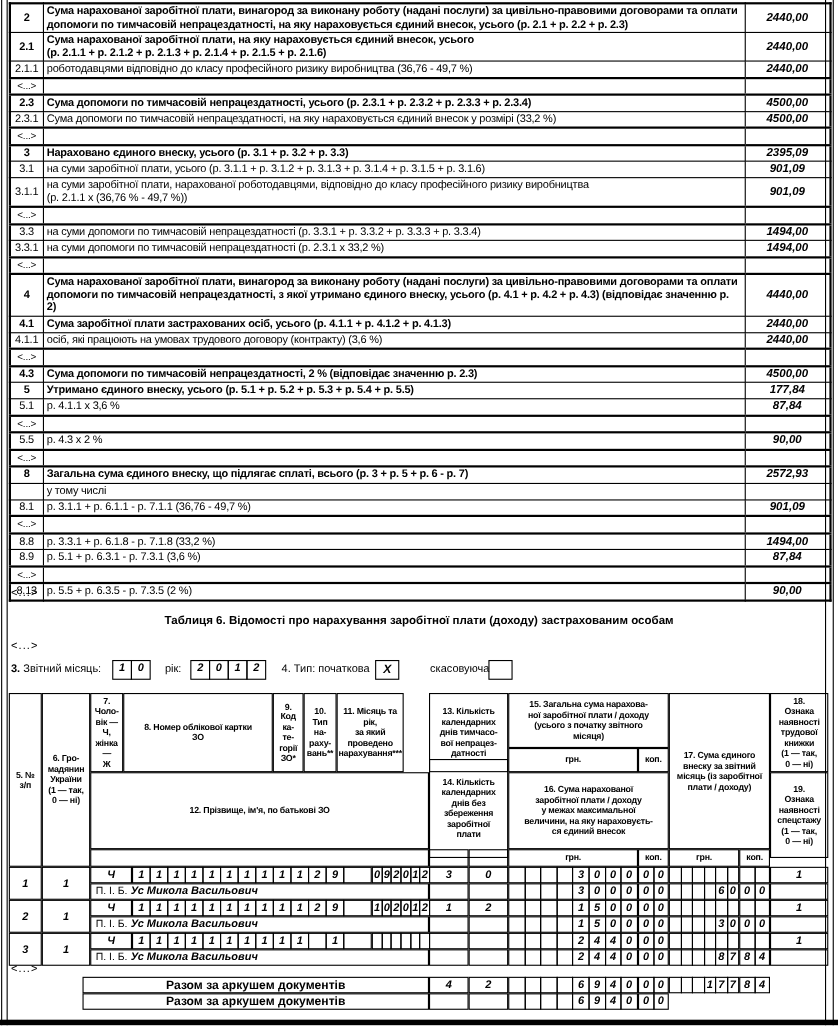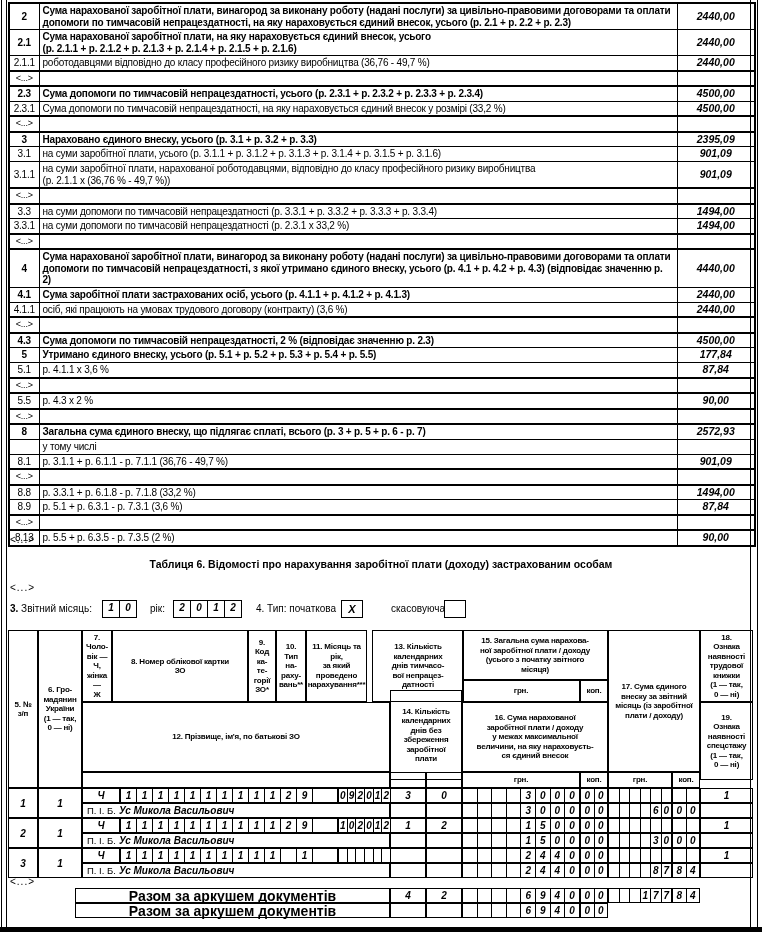--- a/index.html
+++ b/index.html
@@ -57,21 +57,21 @@
   .pibname{font-weight:bold;font-style:italic;margin-left:3px;font-size:10px}
   .pd13b{left:382px;top:15px;width:36px;height:15px}
   .pd14b{left:418px;top:15px;width:36px;height:15px}
   .ps16h{left:454px;top:15px;height:15px;--bw:15.6px}
   .ps16k{left:572px;top:15px;height:15px;--bw:14.5px}
   .pf17hb{left:600px;top:15px;height:15px;--bw:11.5px}
   .pf17kb{left:664px;top:15px;height:15px;--bw:14.5px}
   .pc19{left:692px;top:15px;width:53px;height:15px}
 
   .trow{position:absolute;left:0;width:746px;height:15px}
-  .tlabel{left:67px;top:0;width:315px;height:15px;font-weight:bold;font-size:14px}
+  .tlabel{left:67px;top:0;width:315px;height:15px;font-weight:bold;font-size:11px}
   .rd13v{left:382px;top:0;width:36px;height:15px}
   .rd14v{left:418px;top:0;width:36px;height:15px}
   .bs15h{left:454px;top:0;height:15px;--bw:15.6px}
   .bs15k{left:572px;top:0;height:15px;--bw:14.5px}
   .bf17h{left:600px;top:0;height:15px;--bw:11.5px}
   .bf17k{left:664px;top:0;height:15px;--bw:14.5px}
 </style>
 </head>
 <body>
 
@@ -300,21 +300,21 @@
 горії
 ЗО*</div>
     <div class="hc" style="left:268px;top:0;width:30px;height:72px">10.
 Тип
 на-
 раху-
 вань**</div>
     <div class="hc" style="left:298px;top:0;width:61px;height:72px">11. Місяць та рік,
 за який проведено
 нарахування***</div>
-    <div class="hc" style="left:364px;top:0;width:92px;height:72px">13. Кількість
+    <div class="hc" style="left:382px;top:0;width:72px;height:72px">13. Кількість
 календарних
 днів тимчасо-
 вої непрацез-
 датності</div>
     <div class="hc" style="left:454px;top:0;width:146px;height:50px">15. Загальна сума нарахова-
 ної заробітної плати / доходу
 (усього з початку звітного
 місяця)</div>
     <div class="hc" style="left:454px;top:50px;width:118px;height:22px">грн.</div>
     <div class="hc" style="left:572px;top:50px;width:28px;height:22px">коп.</div>

